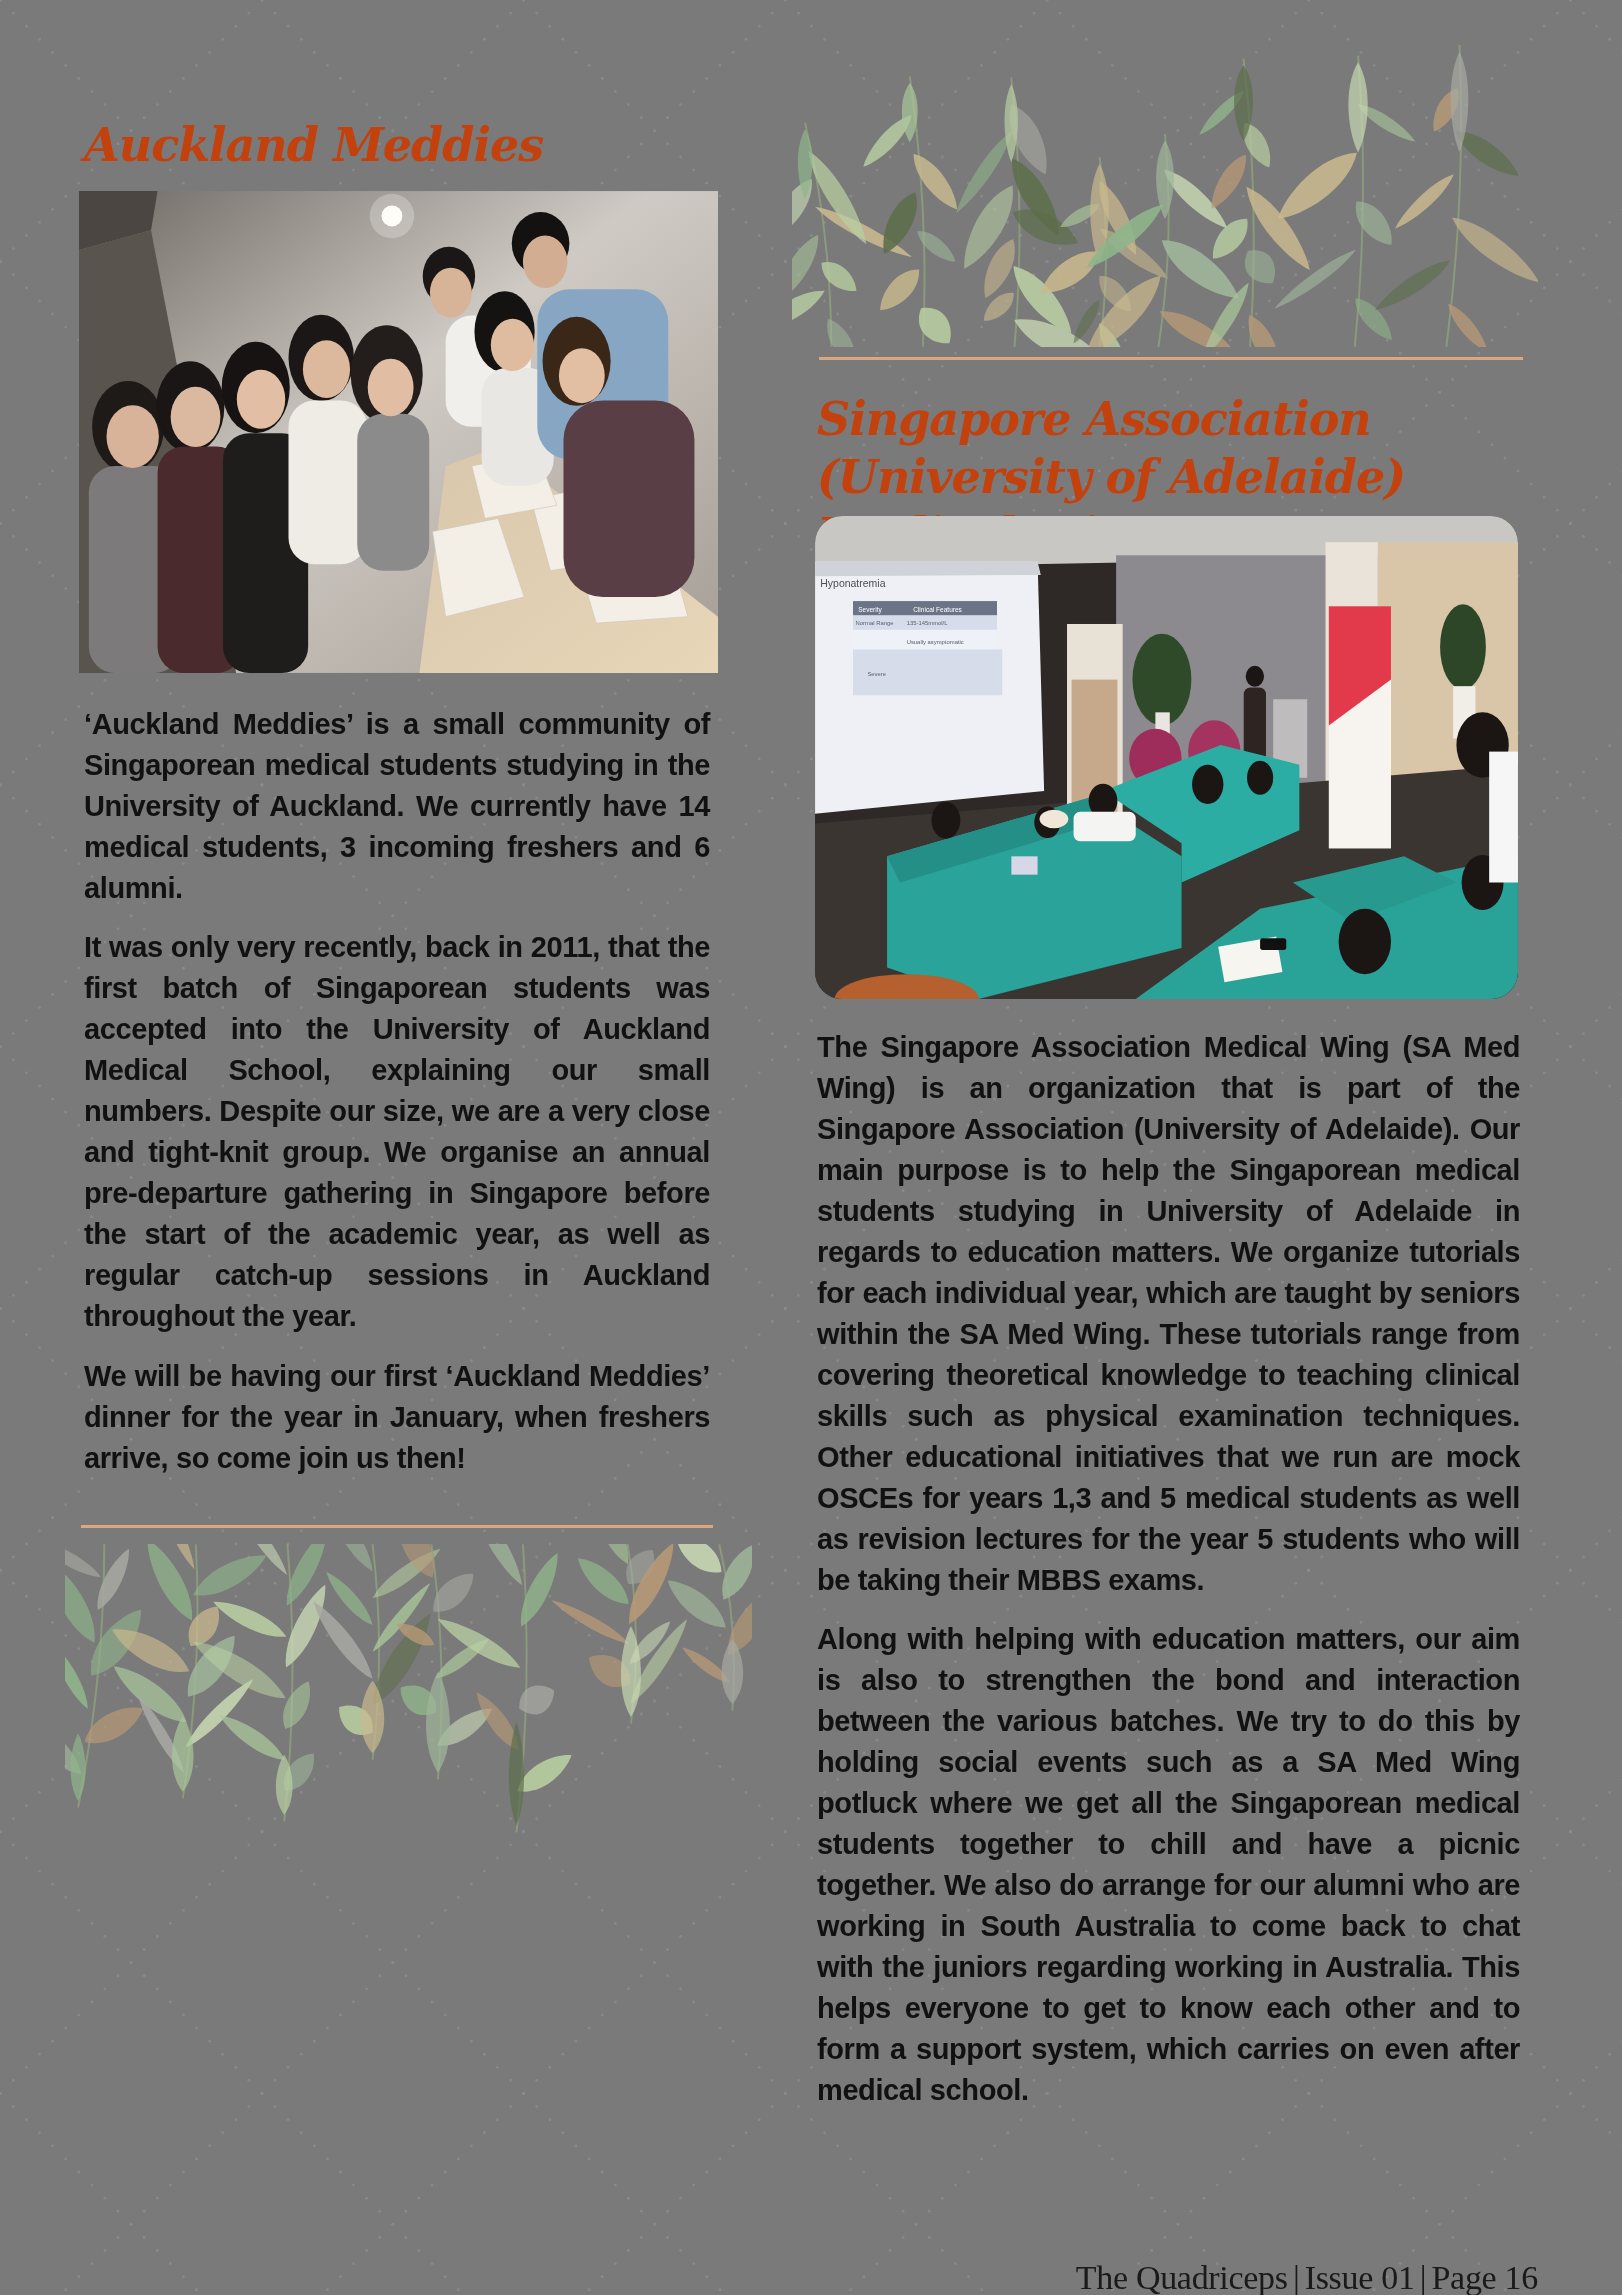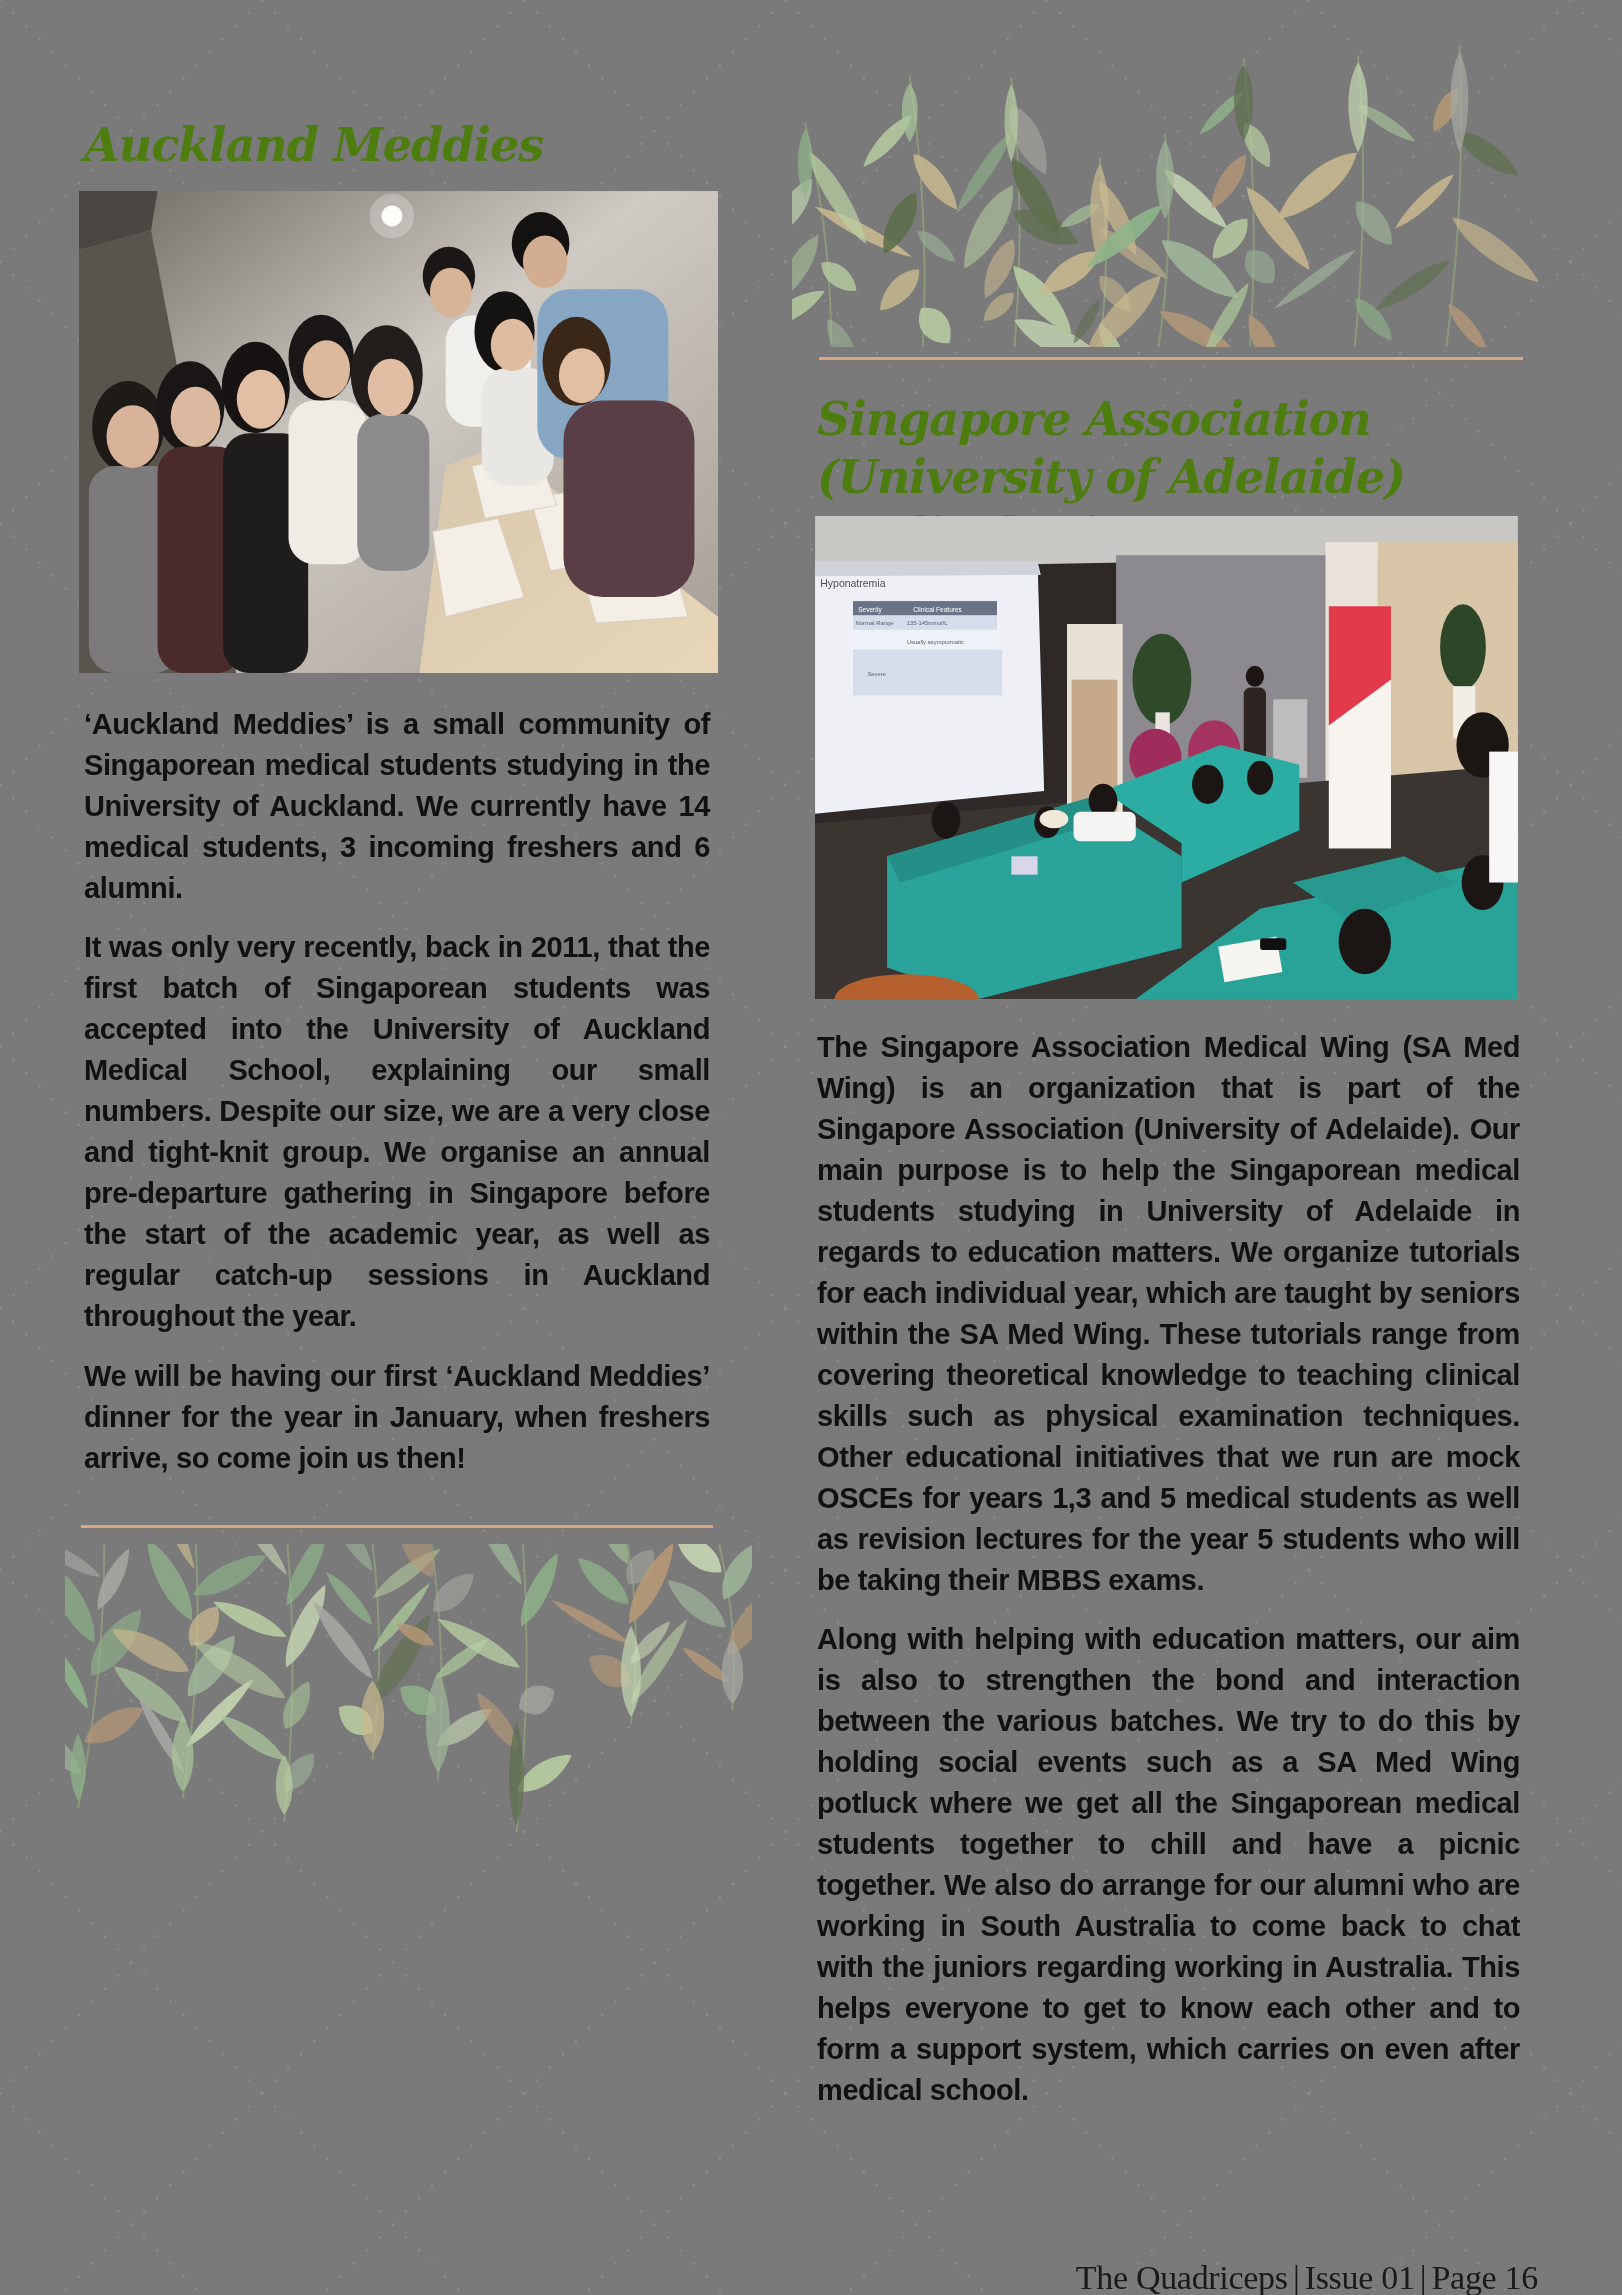--- a/index.html
+++ b/index.html
@@ -9,41 +9,41 @@
     background-image:
       repeating-linear-gradient(45deg, transparent 0 60px, rgba(0,0,0,0) 60px 61px),
       radial-gradient(circle, #7a7a7a 1.7px, transparent 2.1px);
     background-size: 100% 100%, 0.7px 0.7px;
   }
   #lattice { position: absolute; left: 0; top: 0; width: 1623px; height: 2295px; z-index: 0; }
   .layer { position: absolute; z-index: 2; }
 
   .heading {
     font-family: "DejaVu Serif", "Liberation Serif", serif;
-    font-style: italic; font-weight: bold; color: #4d7c0f;
+    font-style: italic; font-weight: bold; color: #c2410c;
     letter-spacing: -1px; margin: 0;
   }
   .body-text {
     font-family: "Liberation Sans", "DejaVu Sans", sans-serif;
     font-weight: bold; color: #111; text-align: justify;
     font-size: 29px; line-height: 41px; margin: 0 0 18.3px 0;
     letter-spacing: -0.4px;
   }
 
   #auckland-title { left: 84px; top: 118px; font-size: 46px; }
   #auckland-photo { left: 79px; top: 191px; width: 639px; height: 482px; overflow: hidden; }
   #auckland-text { left: 84px; top: 704px; width: 626px; }
 
   #left-divider { left: 81px; top: 1525px; width: 632px; height: 2.6px; }
   #left-leaves { left: 65px; top: 1544px; width: 687px; height: 321px; }
 
   #top-leaves { left: 792px; top: 26px; width: 746px; height: 321px; }
   #right-divider { left: 819px; top: 357px; width: 704px; height: 2.6px; }
   #sa-title { left: 817px; top: 390px; width: 720px; font-size: 46px; line-height: 58px; }
-  #sa-photo { left: 815px; top: 516px; width: 703px; height: 483px; overflow: hidden; }
+  #sa-photo { left: 815px; top: 516px; width: 703px; height: 483px; overflow: hidden; border-radius: 27px; }
   #sa-text { left: 817px; top: 1027px; width: 703px; }
 
   #footer { right: 85px; top: 2259px; font-family: "Liberation Serif", "DejaVu Serif", serif;
     font-size: 34px; color: #1a1a1a; letter-spacing: -0.3px; margin-left: 28px; }
   .sep { padding: 0 5.2px; }
 
   .divider { background: #d9a882; }
   svg { display: block; }
 </style>
 </head>

